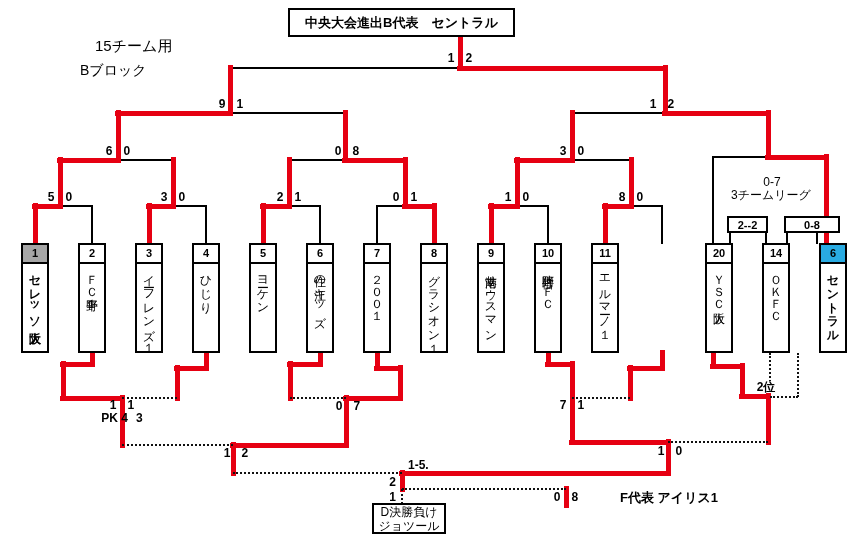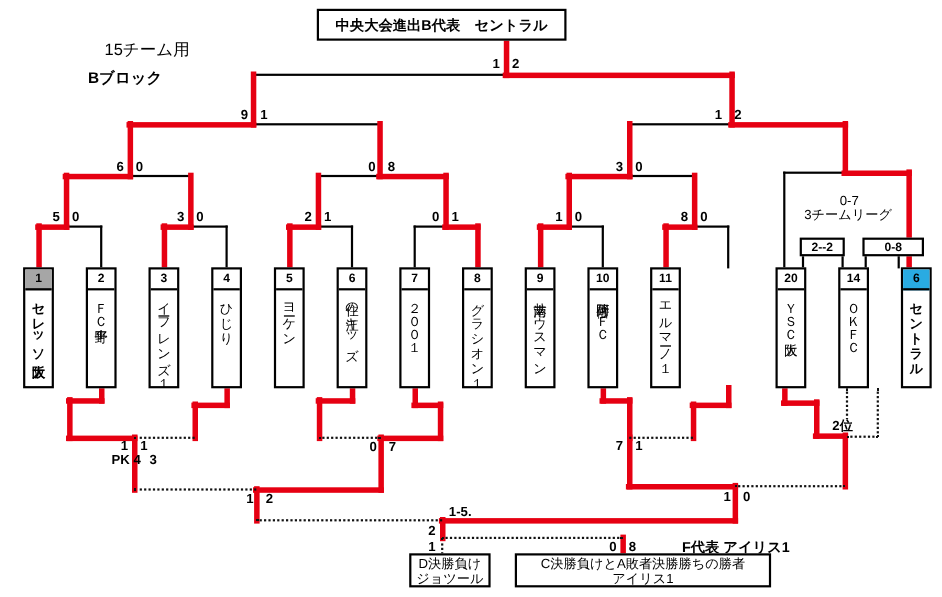--- a/index.html
+++ b/index.html
@@ -3,21 +3,21 @@
 <meta charset="utf-8">
 <style>
   html,body{margin:0;padding:0;background:#fff;}
   body{font-family:"Liberation Sans","DejaVu Sans",sans-serif;color:#000;}
   #canvas{position:relative;width:856px;height:543px;background:#fff;overflow:hidden;}
   .ln{position:absolute;z-index:1;}
   .title-box{position:absolute;left:288px;top:8px;width:227px;height:29px;border:2px solid #000;
     display:flex;align-items:center;justify-content:center;font-size:13px;font-weight:bold;
     z-index:3;box-sizing:border-box;background:#fff;}
   .note{position:absolute;font-size:15px;z-index:3;line-height:1;}
-  .bold{font-weight:bold;}
+  .bold{font-weight:normal;}
   .score{position:absolute;transform:translateX(-50%);display:flex;gap:11px;
     font-weight:bold;font-size:12px;line-height:1;z-index:3;white-space:nowrap;}
   .score-single{position:absolute;width:16px;text-align:right;font-weight:bold;font-size:12px;
     z-index:3;line-height:1;}
   .center-label{position:absolute;transform:translateX(-50%);font-size:12px;font-weight:bold;
     z-index:3;line-height:1;white-space:nowrap;}
   .label{position:absolute;font-size:12px;font-weight:bold;z-index:3;line-height:1;white-space:nowrap;}
   .mini-box{position:absolute;height:17px;border:2px solid #000;background:#fff;display:flex;
     align-items:center;justify-content:center;font-size:11px;font-weight:bold;z-index:3;box-sizing:border-box;}
   .text-box{position:absolute;border:2px solid #000;background:#fff;text-align:center;
@@ -129,24 +129,20 @@
   <div class="score-single" style="left:380px;top:491px;">1</div>
   <div class="score" style="left:566px;top:491px;">
     <span>0</span>
       <span>8</span>
   </div>
 
   <div class="label" style="left:594px;top:491px;font-size:13px;padding-left:26px;">F代表 アイリス1</div>
   <div class="text-box" style="left:372px;top:503px;width:74px;height:31px;">
     <div>D決勝負け</div>
     <div>ジョツール</div>
-  </div>
-  <div class="text-box" style="left:468px;top:503px;width:233px;height:31px;">
-    <div>C決勝負けとA敗者決勝勝ちの勝者</div>
-    <div>アイリス1</div>
   </div>
 
 <div class="ln" style="left: 91px; top: 205px; width: 2px; height: 39px; background: rgb(0, 0, 0);"></div>
     <div class="ln" style="left: 205px; top: 205px; width: 2px; height: 39px; background: rgb(0, 0, 0);"></div>
     <div class="ln" style="left: 319px; top: 205px; width: 2px; height: 39px; background: rgb(0, 0, 0);"></div>
     <div class="ln" style="left: 376px; top: 205px; width: 2px; height: 39px; background: rgb(0, 0, 0);"></div>
     <div class="ln" style="left: 547px; top: 205px; width: 2px; height: 39px; background: rgb(0, 0, 0);"></div>
     <div class="ln" style="left: 661px; top: 205px; width: 2px; height: 39px; background: rgb(0, 0, 0);"></div>
     <div class="ln" style="left: 59px; top: 205px; width: 34px; height: 2px; background: rgb(0, 0, 0);"></div>
     <div class="ln" style="left: 172px; top: 205px; width: 35px; height: 2px; background: rgb(0, 0, 0);"></div>

